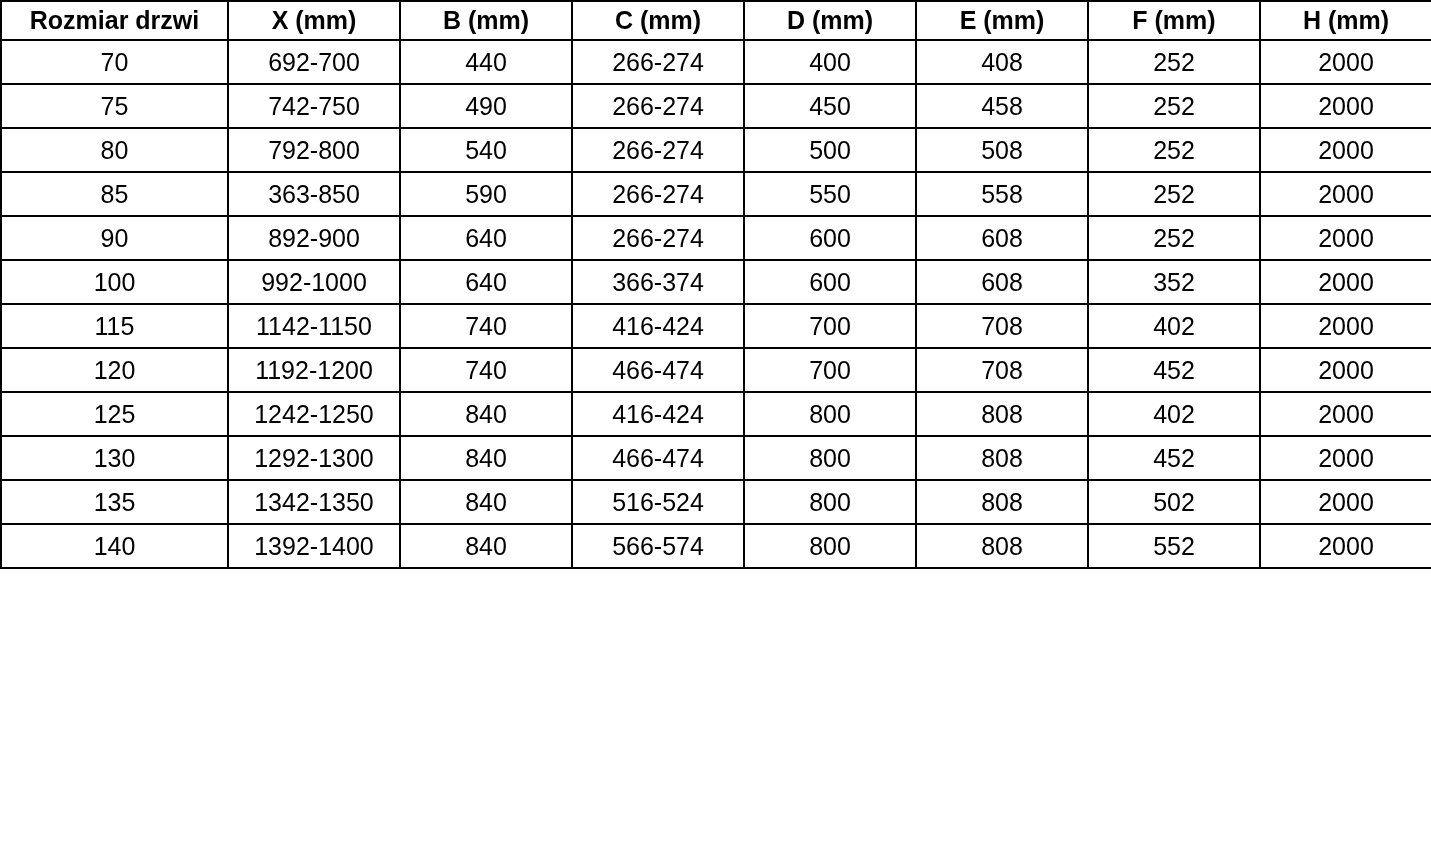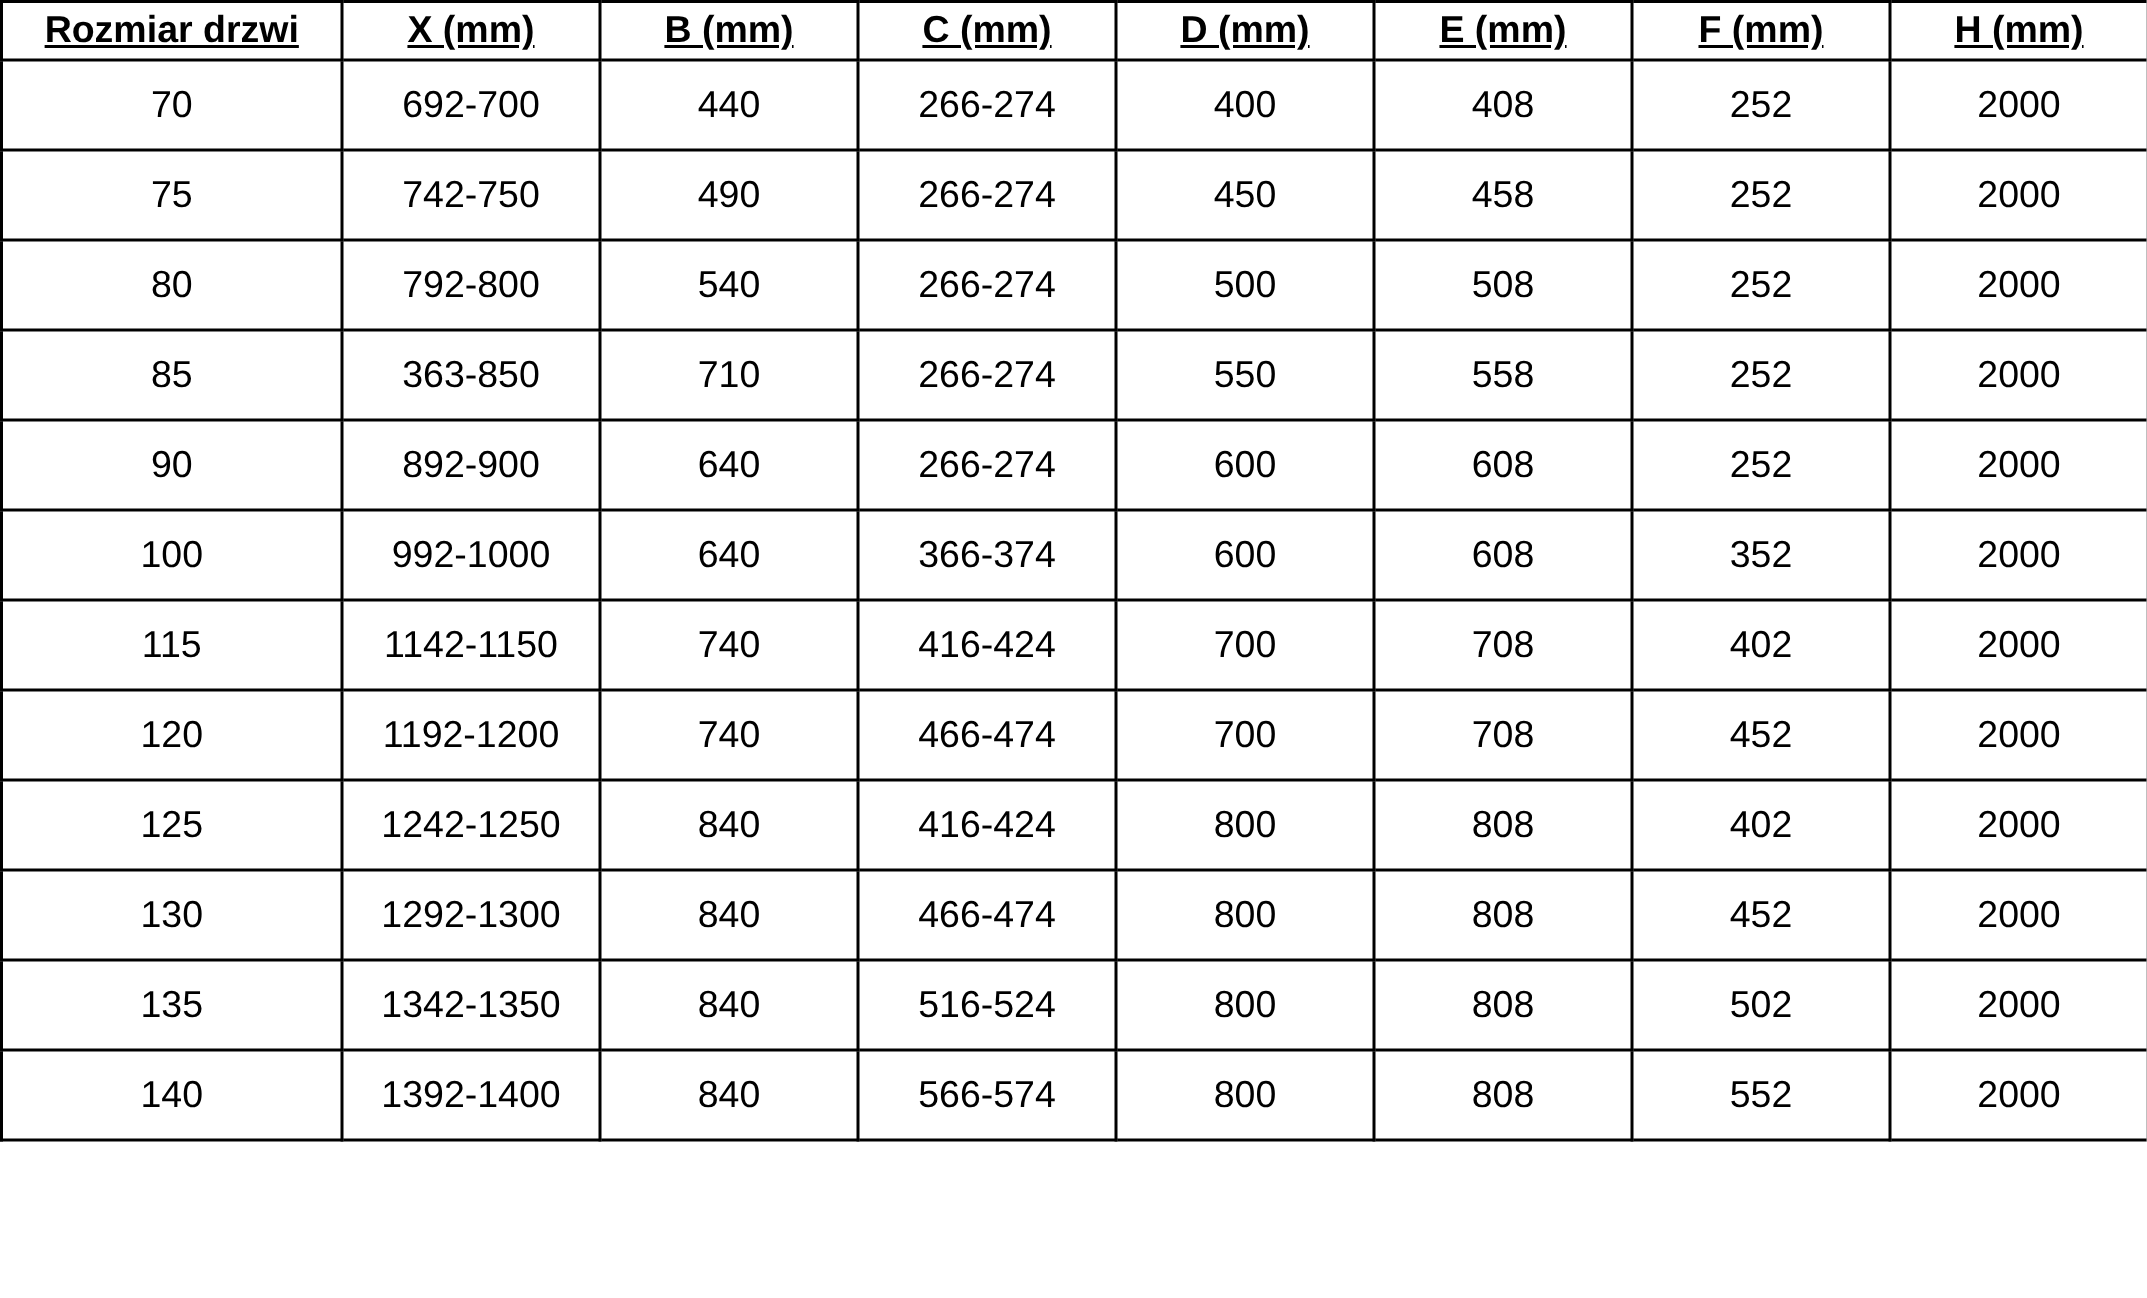--- a/index.html
+++ b/index.html
@@ -24,22 +24,22 @@
   table.spec-table col.col-std   { width: 172px; }
   table.spec-table th,
   table.spec-table td {
     border: 2px solid #000000;
     text-align: center;
     vertical-align: middle;
     padding: 0;
     white-space: nowrap;
     overflow: hidden;
   }
-  table.spec-table thead tr { height: 39px; text-decoration: underline; }
-  table.spec-table tbody tr { height: 60px; }
+  table.spec-table thead tr { height: 39px; }
+  table.spec-table tbody tr { height: 44px; }
   table.spec-table th {
     font-size: 25px;
     font-weight: bold;
   }
   table.spec-table td {
     font-size: 25px;
     font-weight: normal;
   }
 </style>
 </head>
@@ -95,21 +95,21 @@
         <td>540</td>
         <td>266-274</td>
         <td>500</td>
         <td>508</td>
         <td>252</td>
         <td>2000</td>
       </tr>
       <tr>
         <td>85</td>
         <td>363-850</td>
-        <td>710</td>
+        <td>590</td>
         <td>266-274</td>
         <td>550</td>
         <td>558</td>
         <td>252</td>
         <td>2000</td>
       </tr>
       <tr>
         <td>90</td>
         <td>892-900</td>
         <td>640</td>

